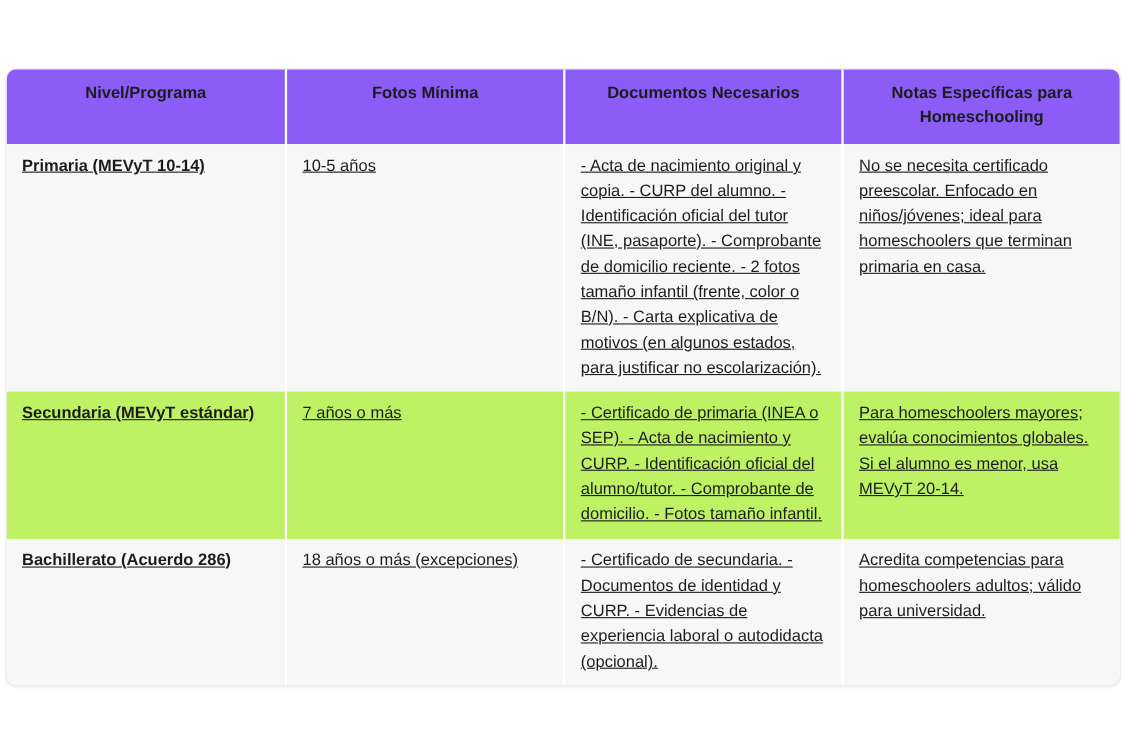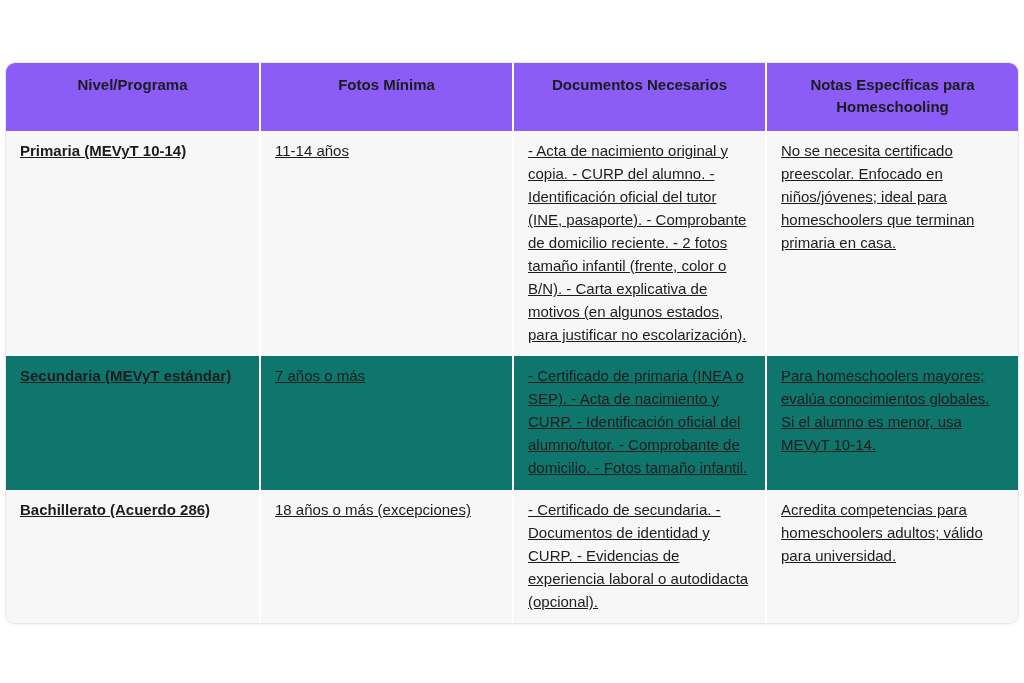--- a/index.html
+++ b/index.html
@@ -55,48 +55,48 @@
   }
   table.levels th + th,
   table.levels td + td {
     border-left: 2px solid #ffffff;
   }
   thead tr { height: 68px; }
   tr.r0 { height: 225px; }
   tr.r1 { height: 134px; }
   tr.r2 { height: 130px; }
   tbody tr.alt td { background: #f7f7f8; }
-  tbody tr.plain td { background: #0f766e; }
+  tbody tr.plain td { background: #bef264; }
   tbody td.col-nivel { font-weight: bold; }
 </style>
 </head>
 <body>
 
 <div class="table-wrap">
   <table class="levels">
     <thead>
       <tr>
         <th>Nivel/Programa</th>
         <th>Fotos Mínima</th>
         <th>Documentos Necesarios</th>
         <th>Notas Específicas para Homeschooling</th>
       </tr>
     </thead>
     <tbody>
       <tr class="r0 alt">
         <td class="col-nivel">Primaria (MEVyT 10-14)</td>
-        <td>11-14 años</td>
+        <td>10-5 años</td>
         <td>- Acta de nacimiento original y copia. - CURP del alumno. - Identificación oficial del tutor (INE, pasaporte). - Comprobante de domicilio reciente. - 2 fotos tamaño infantil (frente, color o B/N). - Carta explicativa de motivos (en algunos estados, para justificar no escolarización).</td>
         <td>No se necesita certificado preescolar. Enfocado en niños/jóvenes; ideal para homeschoolers que terminan primaria en casa.</td>
       </tr>
       <tr class="r1 plain">
         <td class="col-nivel">Secundaria (MEVyT estándar)</td>
         <td>7 años o más</td>
         <td>- Certificado de primaria (INEA o SEP). - Acta de nacimiento y CURP. - Identificación oficial del alumno/tutor. - Comprobante de domicilio. - Fotos tamaño infantil.</td>
-        <td>Para homeschoolers mayores; evalúa conocimientos globales. Si el alumno es menor, usa MEVyT 10-14.</td>
+        <td>Para homeschoolers mayores; evalúa conocimientos globales. Si el alumno es menor, usa MEVyT 20-14.</td>
       </tr>
       <tr class="r2 alt">
         <td class="col-nivel">Bachillerato (Acuerdo 286)</td>
         <td>18 años o más (excepciones)</td>
         <td>- Certificado de secundaria. - Documentos de identidad y CURP. - Evidencias de experiencia laboral o autodidacta (opcional).</td>
         <td>Acredita competencias para homeschoolers adultos; válido para universidad.</td>
       </tr>
     </tbody>
   </table>
 </div>

